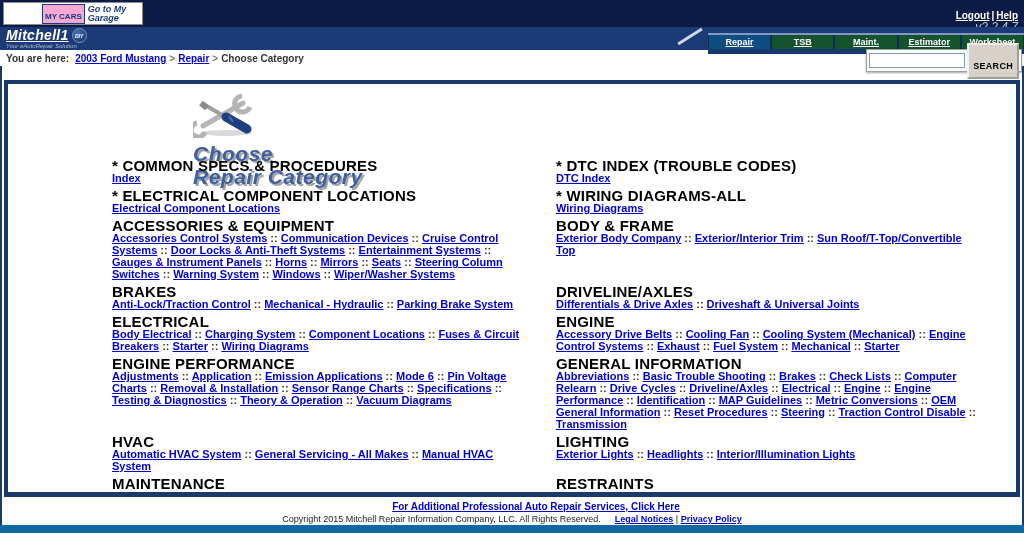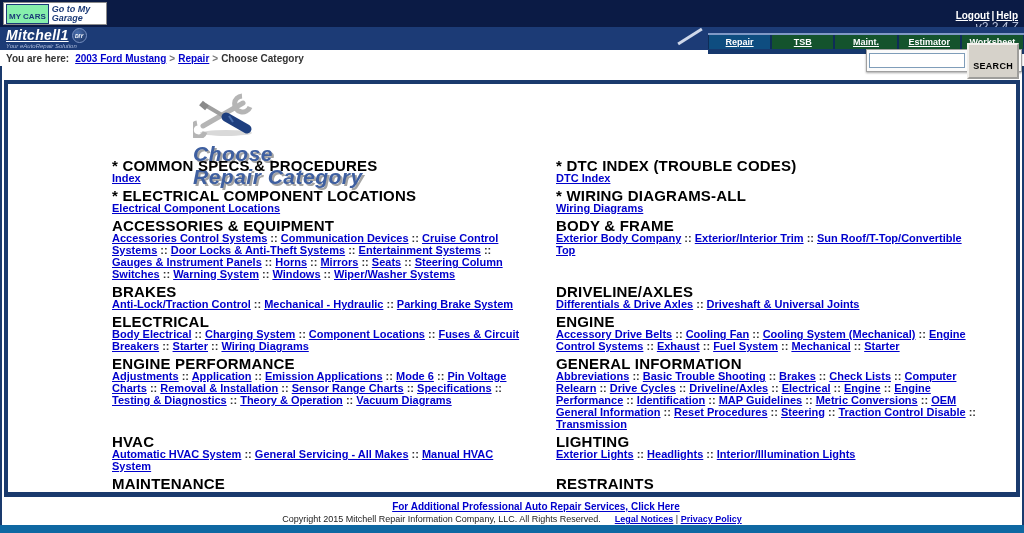--- a/index.html
+++ b/index.html
@@ -12,21 +12,21 @@
   a { cursor:pointer; }
 
   
   .header { position:relative; }
   .topbar { height:27px; background:#0b1b45; position:relative; }
   .garage-btn {
     position:absolute; left:3px; top:2px; height:23px; background:#fff;
     border:1px solid #8a8a8a; display:flex; align-items:center; gap:3px;
     padding:1px 4px 1px 2px; cursor:pointer;
   }
-  .plate { border:1px solid #1b3a77; background:#86efac; padding:0 2px; text-align:center; }
+  .plate { border:1px solid #1b3a77; background:#f9a8d4; padding:0 2px; text-align:center;margin-left:36px; }
   .plate-top { height:4px; border-bottom:1px solid #c9d2e6; background:linear-gradient(90deg,#1b3a77 0 3px, #fff 3px calc(100% - 3px), #1b3a77 calc(100% - 3px)); }
   .plate-label { font-size:8px; font-weight:bold; color:#1b3a77; line-height:9px; letter-spacing:0; }
   .garage-text { font-size:9px; font-weight:bold; font-style:italic; color:#1b3a77; line-height:9px; width:50px; }
   .session { position:absolute; right:6px; top:9px; text-align:right; line-height:10px; }
   .session a { color:#fff; font-weight:bold; font-size:10px; text-decoration:underline; }
   .session .sep { color:#fff; font-size:10px; font-weight:bold; margin:0 2px; }
   .version { color:#b9c4dd; font-size:12px; font-style:italic; margin-top:1px; }
 
   .logobar { height:23px; background:#1c3b76; position:relative; }
   .logo { position:absolute; left:6px; top:1px; line-height:13px; }

